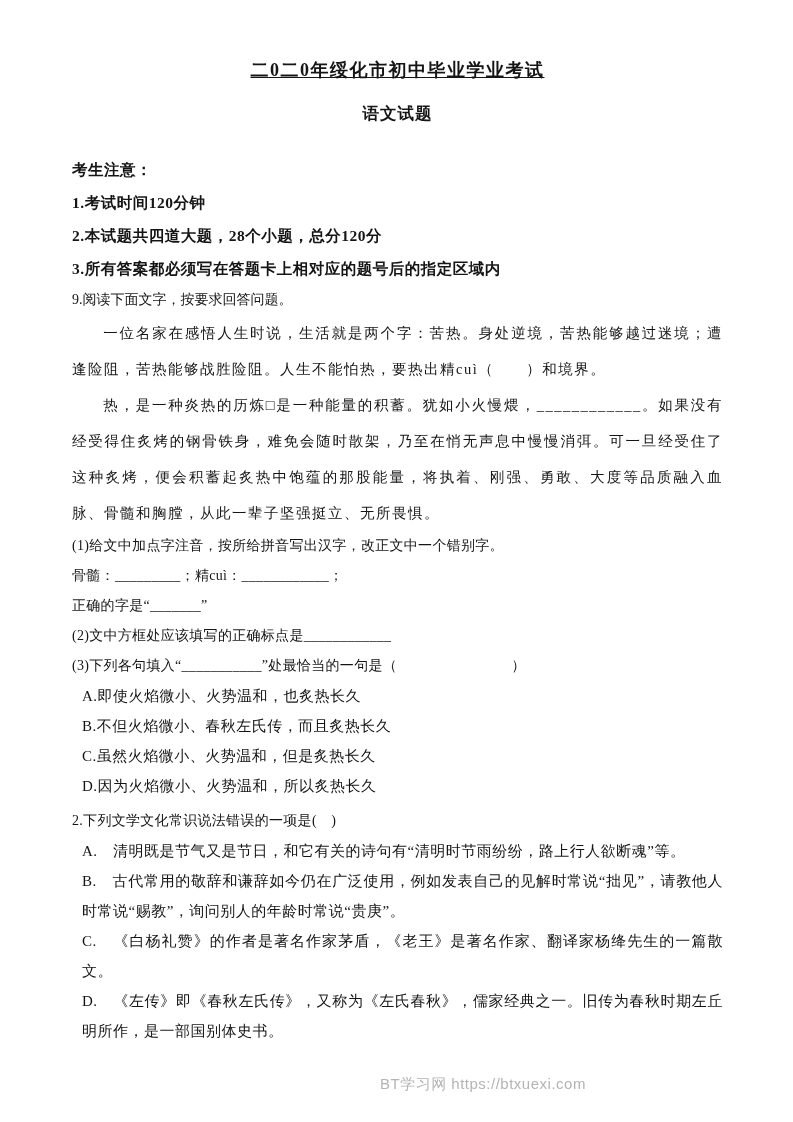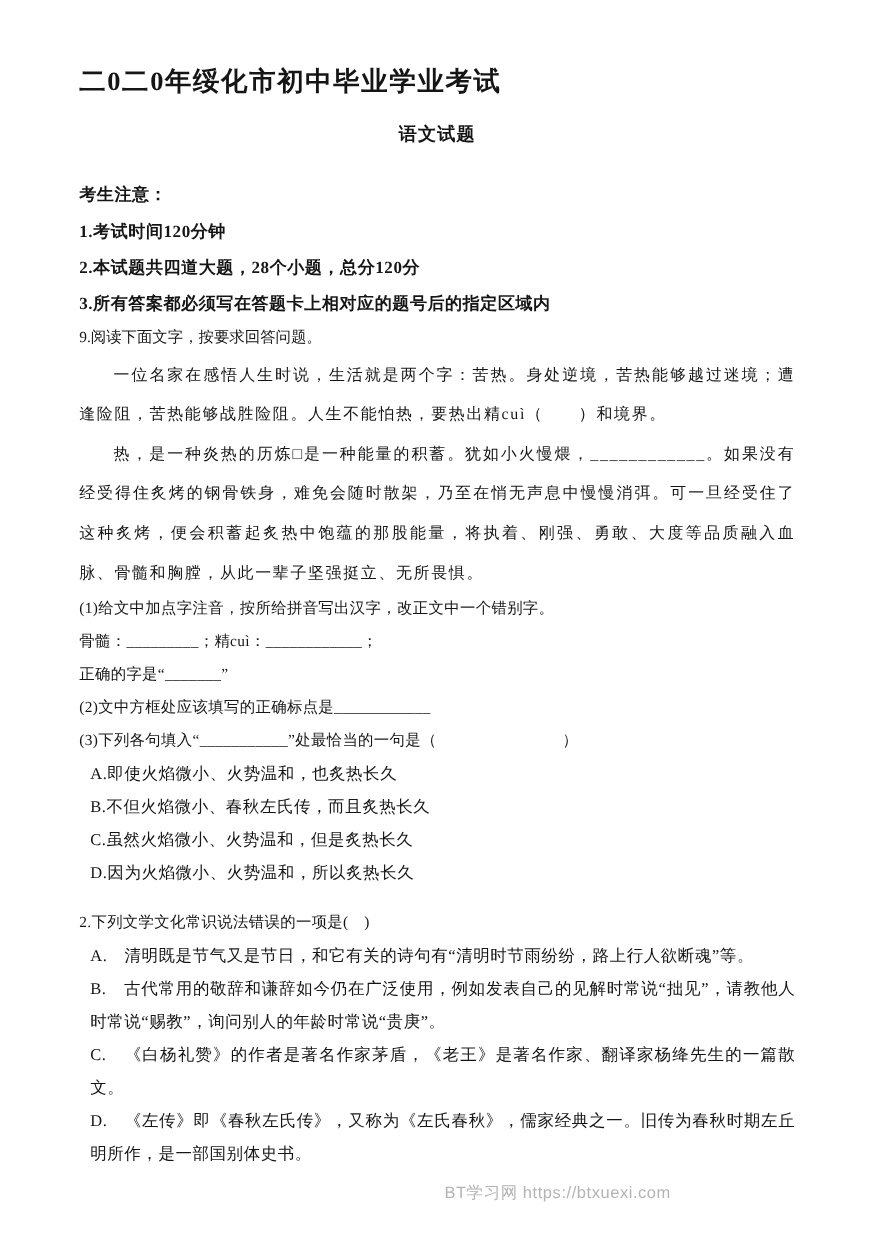--- a/index.html
+++ b/index.html
@@ -7,24 +7,26 @@
   body {
     background: #ffffff;
     color: #151515;
     font-family: "Liberation Serif", "DejaVu Serif", serif;
     position: relative;
     overflow: hidden;
   }
   .page { padding: 58px 70px 0 72px; }
 
   .title {
-    font-size: 24px;
+    font-size: 18px;
     font-weight: 700;
+    text-align: center;
     letter-spacing: 1.5px;
     margin-bottom: 21px;
+    text-decoration: underline;
   }
   .subtitle {
     font-size: 16.5px;
     font-weight: 700;
     text-align: center;
     letter-spacing: 1px;
     margin-bottom: 28px;
   }
 
   .b-line {
@@ -54,25 +56,25 @@
   }
 
   .opt {
     font-size: 15px;
     line-height: 30px;
     letter-spacing: 0.5px;
     text-align: justify;
     margin-left: 10px;
   }
 
-  .q2-stem { margin-top: 16px; }
+  .q2-stem { margin-top: 5px; }
 
   .watermark {
     position: absolute;
-    left: 404px;
+    left: 380px;
     bottom: 28px;
     font-size: 15px;
     color: #b4b4b4;
     letter-spacing: 0.5px;
     font-family: "Liberation Sans", "DejaVu Sans", sans-serif;
   }
 </style>
 </head>
 <body>
 

